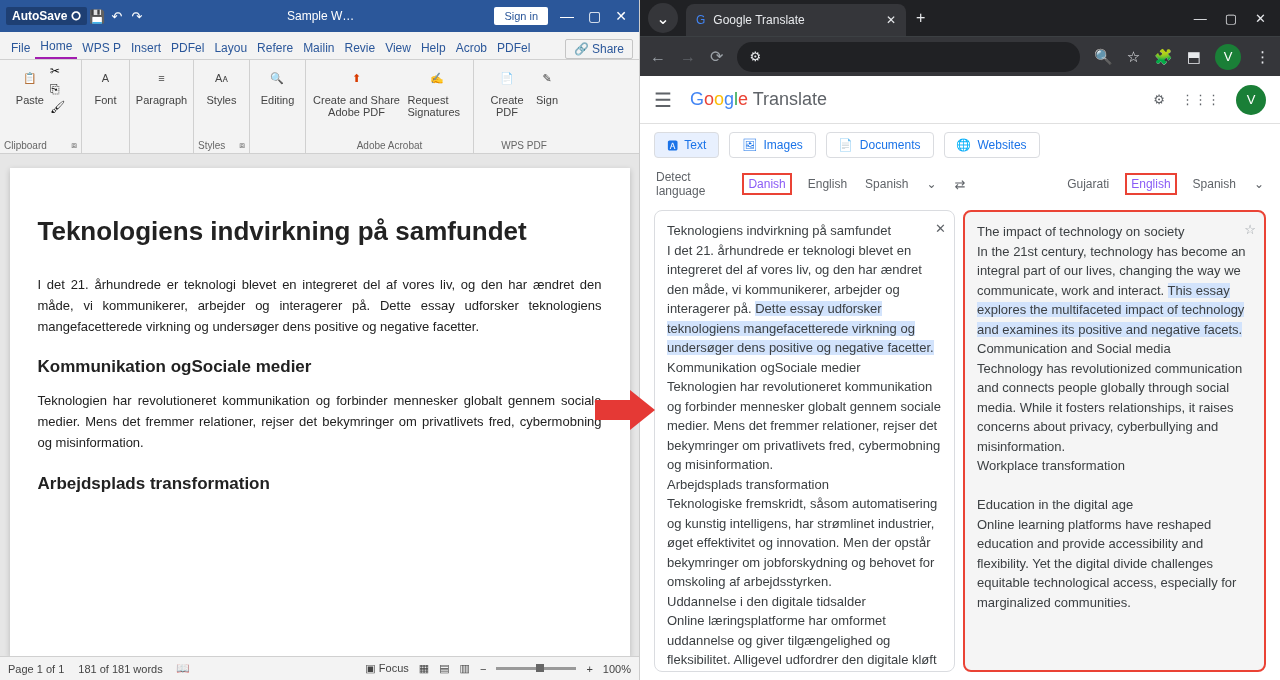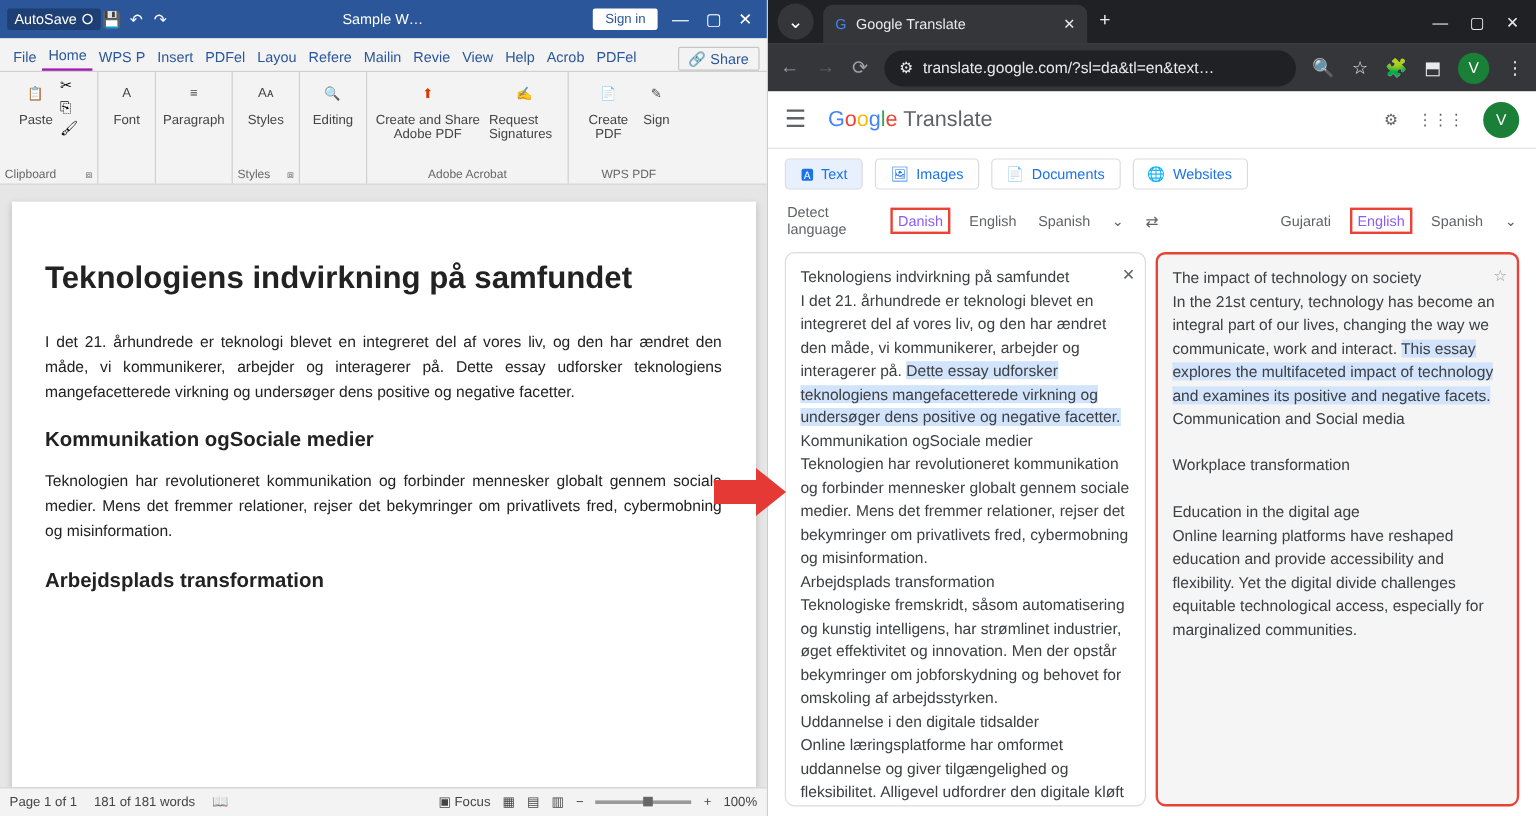--- a/index.html
+++ b/index.html
@@ -1,21 +1,21 @@
 <!DOCTYPE html>
 <html><head>
 <meta charset="utf-8">
 <style>
 * { margin: 0; padding: 0; box-sizing: border-box; font-family: "Segoe UI", Arial, sans-serif; }
 body { width: 1280px; height: 680px; display: flex; overflow: hidden; background: #fff; }
 
 
 .word { width: 640px; height: 680px; display: flex; flex-direction: column; background: #f3f3f3; border-right: 1px solid #ccc; }
 .word-title { height: 32px; background: #2b579a; color: #fff; display: flex; align-items: center; font-size: 12px; }
-.word-title .at { background: #1e3f73; padding: 2px 6px; margin-left: 6px; border-radius: 2px; display: flex; align-items: center; gap: 4px; }
+.word-title .at { background: #1e3f73; padding: 2px 6px; margin-left: 6px; border-radius: 2px; display: flex; align-items: center; gap: 4px; font-weight: bold; }
 .word-title .ticon { width: 20px; text-align: center; font-size: 13px; }
 .word-title .docname { flex: 1; text-align: center; }
 .word-title .signin { background: #fff; color: #2b579a; padding: 3px 10px; border-radius: 2px; font-size: 11px; }
 .word-title .win { display: flex; gap: 14px; margin: 0 12px; font-size: 14px; }
 .word-tabs { height: 28px; background: #f3f3f3; display: flex; align-items: flex-end; font-size: 12px; padding: 0 6px; border-bottom: 1px solid #d0d0d0; }
 .word-tabs .t { padding: 4px 5px; color: #2b579a; cursor: pointer; }
 .word-tabs .t.active { border-bottom: 2px solid #a21caf; color: #2b579a; font-weight: 400; }
 .word-tabs .share { margin-left: auto; color: #2b579a; display: flex; align-items: center; gap: 3px; border: 1px solid #c5c5c5; padding: 2px 8px; border-radius: 2px; }
 .ribbon { height: 94px; background: #f3f3f3; border-bottom: 1px solid #d0d0d0; display: flex; }
 .rgroup { border-right: 1px solid #d0d0d0; display: flex; flex-direction: column; align-items: center; justify-content: space-between; padding: 4px 4px 2px; }
@@ -251,21 +251,20 @@
       <span>▢</span>
       <span>✕</span>
     </div>
   </div>
   <div class="c-addr">
     <span class="nav">←</span>
     <span class="nav" style="opacity:.4">→</span>
     <span class="nav">⟳</span>
     <div class="c-url">
       <span>⚙</span>
-      <span>translate.google.com/?sl=da&amp;tl=en&amp;text…</span>
     </div>
     <span class="ico">🔍</span>
     <span class="ico">☆</span>
     <span class="ico">🧩</span>
     <span class="ico">⬒</span>
     <span class="avatar">V</span>
     <span class="ico">⋮</span>
   </div>
   <div class="translate">
     <div class="gt-head">
@@ -310,21 +309,21 @@
         <span>Teknologiske fremskridt, såsom automatisering og kunstig intelligens, har strømlinet industrier, øget effektivitet og innovation. Men der opstår bekymringer om jobforskydning og behovet for omskoling af arbejdsstyrken.</span><br>
         <span>Uddannelse i den digitale tidsalder</span><br>
         <span>Online læringsplatforme har omformet uddannelse og giver tilgængelighed og fleksibilitet. Alligevel udfordrer den digitale kløft retfærdig teknologisk adgang, især for marginaliserede samfund.</span><br>
         
       </div>
       <div class="pane out">
         <span class="star">☆</span>
         <span>The impact of technology on society</span><br>
         <span>In the 21st century, technology has become an integral part of our lives, changing the way we communicate, work and interact. </span><span class="hl">This essay explores the multifaceted impact of technology and examines its positive and negative facets.</span><br>
         <span>Communication and Social media</span><br>
-        <br>
+        <span>Technology has revolutionized communication and connects people globally through social media. While it fosters relationships, it raises concerns about privacy, cyberbullying and misinformation.</span><br>
         <span>Workplace transformation</span><br>
         <br>
         <span>Education in the digital age</span><br>
         <span>Online learning platforms have reshaped education and provide accessibility and flexibility. Yet the digital divide challenges equitable technological access, especially for marginalized communities.</span><br>
         
       </div>
     </div>
   </div>
 </div>
 

